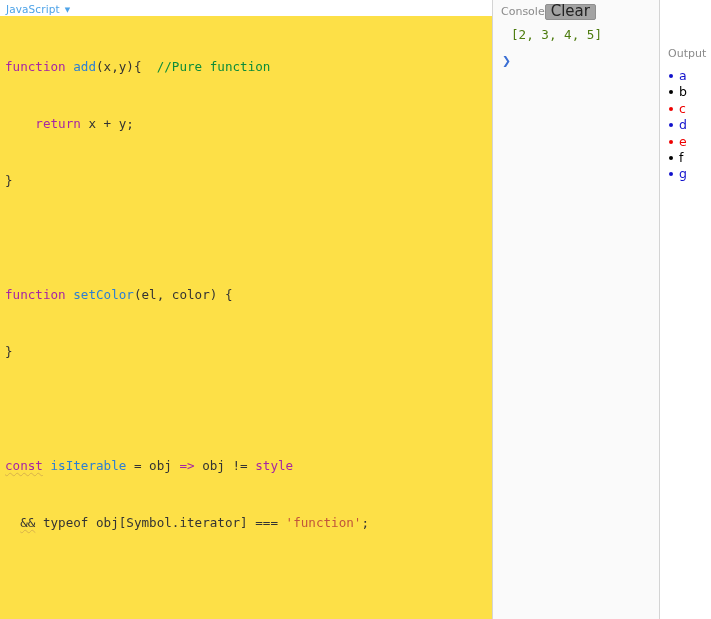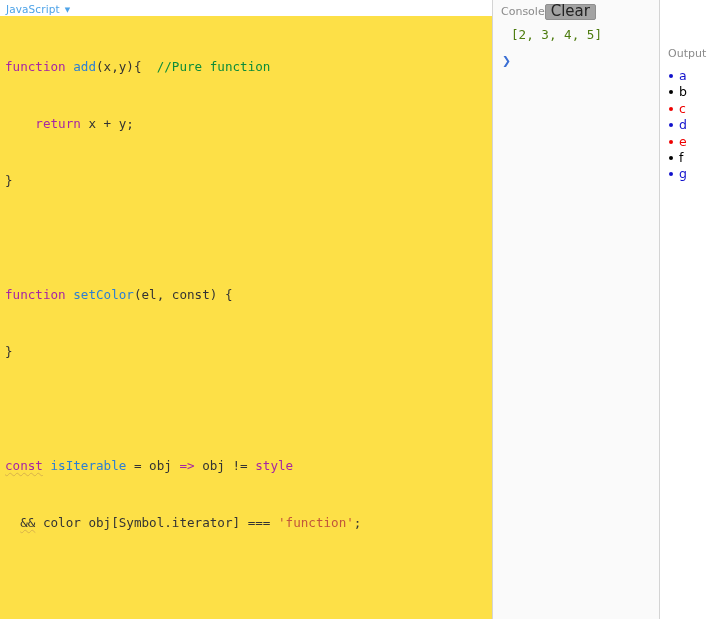--- a/index.html
+++ b/index.html
@@ -194,25 +194,25 @@
     <div class="lang-bar">
       <span class="lang-label">JavaScript</span>
       <span class="lang-caret">▼</span>
     </div>
 
     <div class="code-area">
       <div class="code-line"><span class="kw">function</span><span class="punc"> </span><span class="fn">add</span><span class="punc">(x,y){</span><span class="punc">  </span><span class="com">//Pure function</span></div>
       <div class="code-line"><span class="punc">    </span><span class="kw">return</span><span class="punc"> x + y;</span></div>
       <div class="code-line"><span class="punc">}</span></div>
       <div class="code-line">&nbsp;</div>
-      <div class="code-line"><span class="kw">function</span><span class="punc"> </span><span class="fn">setColor</span><span class="punc">(</span><span class="id">el, const</span><span class="punc">) {</span></div>
+      <div class="code-line"><span class="kw">function</span><span class="punc"> </span><span class="fn">setColor</span><span class="punc">(</span><span class="id">el, color</span><span class="punc">) {</span></div>
       <div class="code-line"><span class="punc">}</span></div>
       <div class="code-line">&nbsp;</div>
       <div class="code-line"><span class="kw squiggle">const</span><span class="punc"> </span><span class="fn">isIterable</span><span class="punc"> = </span><span class="id">obj</span><span class="kw"> =&gt; </span><span class="id">obj != </span><span class="kw">style</span></div>
-      <div class="code-line"><span class="punc">  </span><span class="id squiggle">&amp;&amp;</span><span class="punc"> </span><span class="id">color</span><span class="punc"> </span><span class="id">obj[Symbol.iterator] === </span><span class="str">'function'</span><span class="punc">;</span></div>
+      <div class="code-line"><span class="punc">  </span><span class="id squiggle">&amp;&amp;</span><span class="punc"> </span><span class="id">typeof</span><span class="punc"> </span><span class="id">obj[Symbol.iterator] === </span><span class="str">'function'</span><span class="punc">;</span></div>
       
       
       
       
       
       
       
       
       
       

